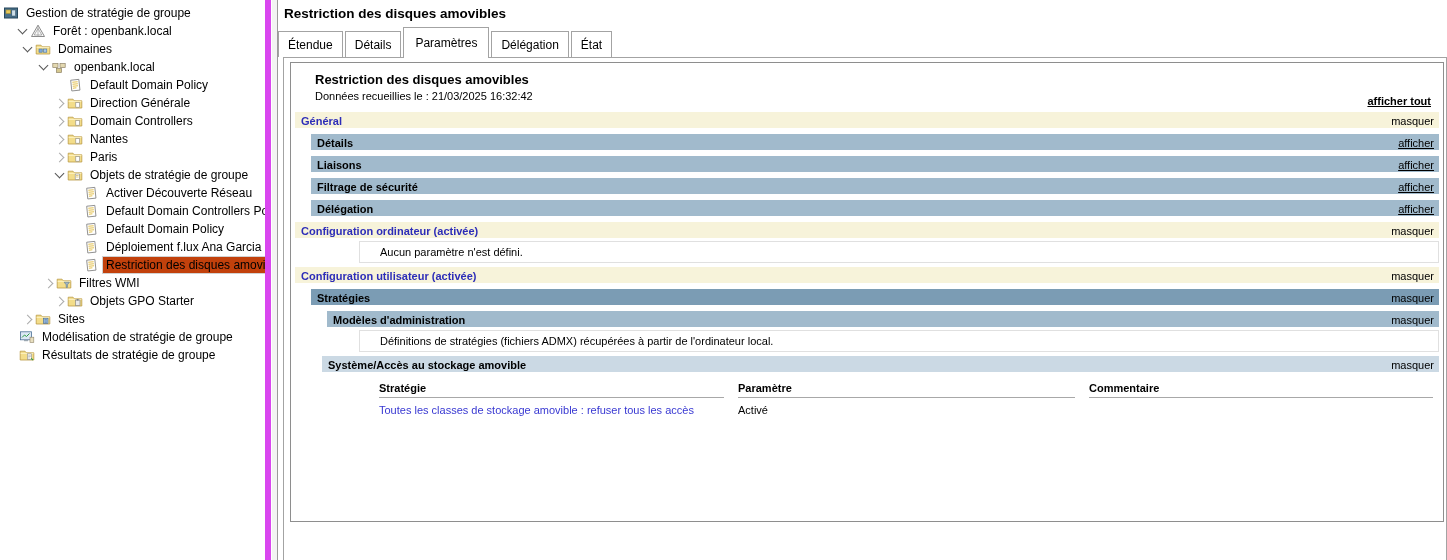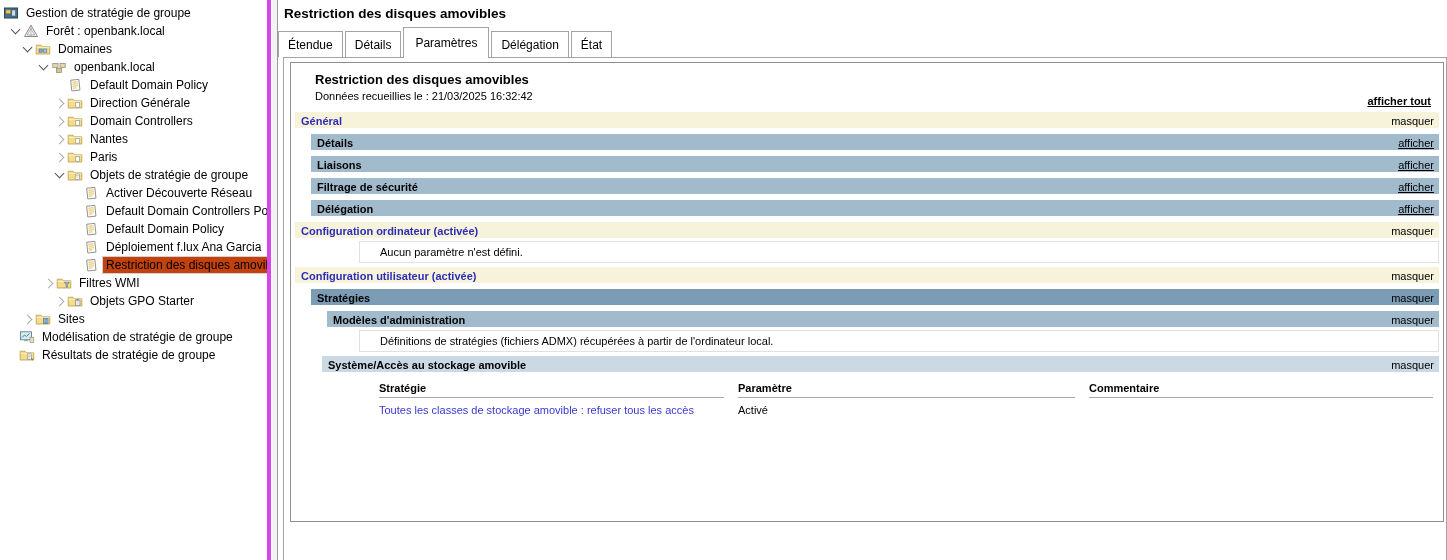--- a/index.html
+++ b/index.html
@@ -1,21 +1,21 @@
 <!DOCTYPE html>
 <html><head>
 <meta charset="utf-8">
 <style>
   html,body{margin:0;padding:0;background:#fff;}
   body{width:1447px;height:560px;overflow:hidden;font-family:"Liberation Sans",sans-serif;color:#000;}
   .app{position:relative;width:1447px;height:560px;background:#fff;}
 
   
   .tree-pane{position:absolute;left:0;top:0;width:271px;height:560px;background:#fff;
-             border-right:4px solid #d946ef;overflow:hidden;padding-top:4px;box-sizing:border-box;}
+             border-right:6px solid #d946ef;overflow:hidden;padding-top:4px;box-sizing:border-box;}
   .splitter{position:absolute;left:272px;top:0;width:5px;height:560px;background:#f3f3f3;
             border-right:1px solid #9a9a9a;}
   .trow{height:18px;display:flex;align-items:center;white-space:nowrap;font-size:12px;}
   .chev-slot{width:16px;flex:0 0 16px;display:flex;align-items:center;justify-content:center;}
   .chev{width:6px;height:6px;display:inline-block;}
   .chev.exp{border-right:1.6px solid #565656;border-bottom:1.6px solid #565656;transform:rotate(45deg);margin-top:-3px;}
   .chev.col{border-right:1.4px solid #ababab;border-bottom:1.4px solid #ababab;transform:rotate(-45deg);}
   .ticon{width:16px;height:16px;flex:0 0 16px;margin-right:4px;}
   .tlabel{padding:1px 3px;}
   .trow.selected .tlabel{background:#c2410c;outline:1px solid #d2d2d2;}
@@ -139,21 +139,21 @@
 
   <div class="tree-pane">
 
     <div class="trow" style="padding-left:3px">
       <svg class="ticon" viewBox="0 0 16 16">
           <use href="#sym-root"></use>
         </svg>
       <span class="tlabel">Gestion de stratégie de groupe</span>
     </div>
 
-    <div class="trow" style="padding-left:7px">
+    <div class="trow" style="padding-left:14px">
       <span class="chev-slot">
           <span class="chev exp"></span>
         </span>
       <svg class="ticon" viewBox="0 0 16 16">
           <use href="#sym-forest"></use>
         </svg>
       <span class="tlabel">Forêt : openbank.local</span>
     </div>
 
     <div class="trow" style="padding-left:19px">

